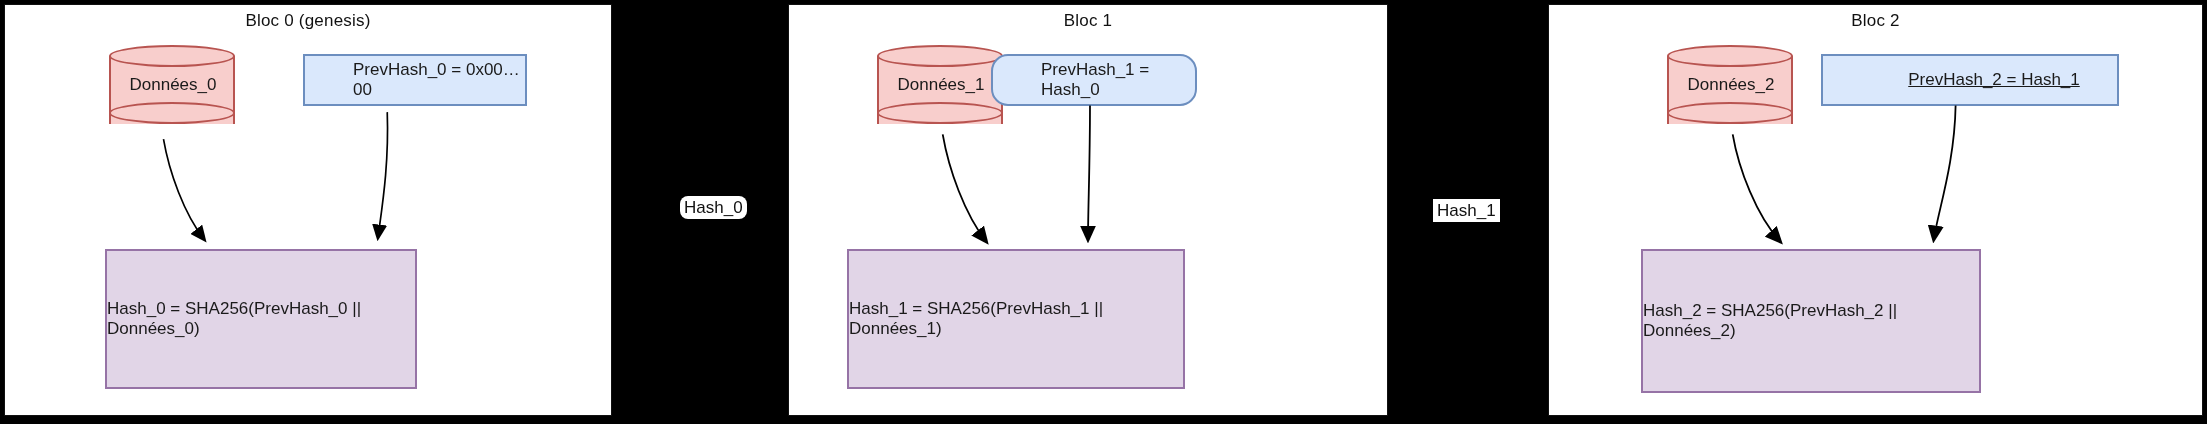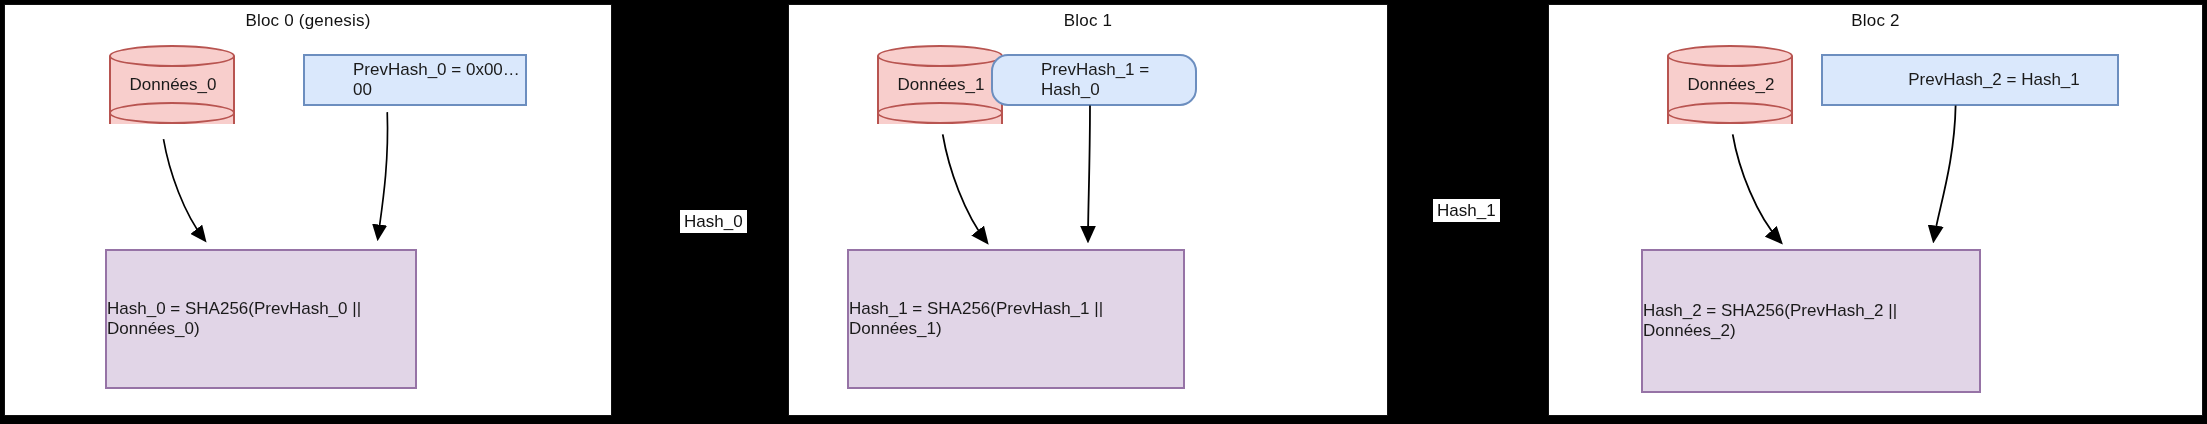--- a/index.html
+++ b/index.html
@@ -72,21 +72,21 @@
       <defs>
         <marker id="ah0" markerWidth="10" markerHeight="9" refX="8" refY="4.5" orient="auto">
           <path d="M0,0 L10,4.5 L0,9 z" fill="#000"></path>
         </marker>
       </defs>
       <path d="M170,130 C176,165 192,210 214,238" fill="none" stroke="#000" stroke-width="1.8" marker-end="url(#ah0)"></path>
       <path d="M410,101 C412,160 404,205 400,236" fill="none" stroke="#000" stroke-width="1.8" marker-end="url(#ah0)"></path>
     </svg>
   </div>
 
-  <div class="chain-label" style="left:680px;top:210px;">Hash_0</div>
+  <div class="chain-label" style="left:680px;top:196px;border-radius:8px;">Hash_0</div>
 
   <div class="block-panel" id="panel-1">
     <div class="panel-title">Bloc 1</div>
 
     <div class="cyl" style="left:88px;top:40px;">
       <div class="body"></div>
       <div class="bottom"></div>
       <div class="top"></div>
       <div class="label">Données_1</div>
     </div>
@@ -115,21 +115,21 @@
   <div class="block-panel" id="panel-2">
     <div class="panel-title">Bloc 2</div>
 
     <div class="cyl" style="left:118px;top:40px;">
       <div class="body"></div>
       <div class="bottom"></div>
       <div class="top"></div>
       <div class="label">Données_2</div>
     </div>
 
-    <div class="prev-box" style="left:272px;top:49px;width:298px;height:52px;">
+    <div class="prev-box" style="left:272px;top:49px;width:298px;height:52px;text-decoration:underline;">
       <span>PrevHash_2 = Hash_1</span>
     </div>
 
     <div class="hash-box" style="left:92px;top:244px;width:340px;height:144px;">
       <span>Hash_2 = SHA256(PrevHash_2 || Données_2)</span>
     </div>
 
     <svg class="arrow-layer" viewBox="0 0 655 412">
       <defs>
         <marker id="ah2" markerWidth="10" markerHeight="9" refX="8" refY="4.5" orient="auto">

